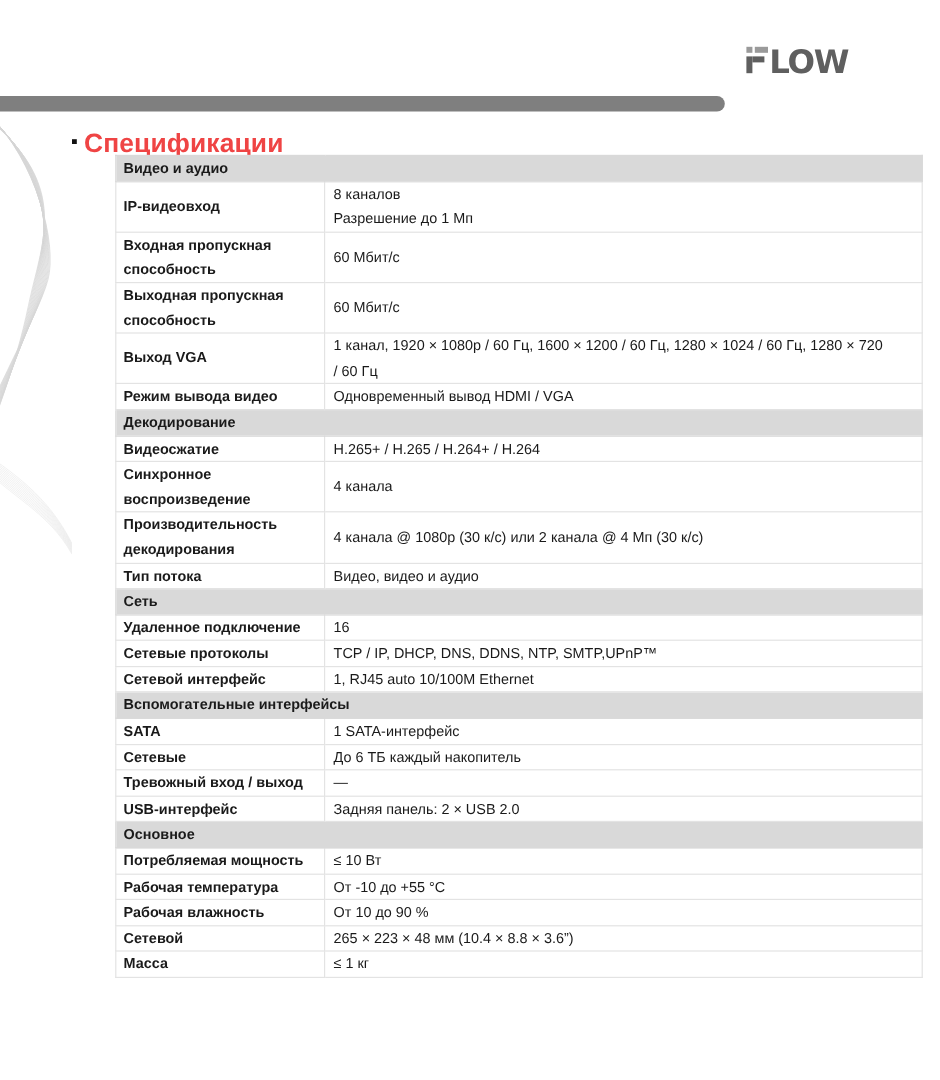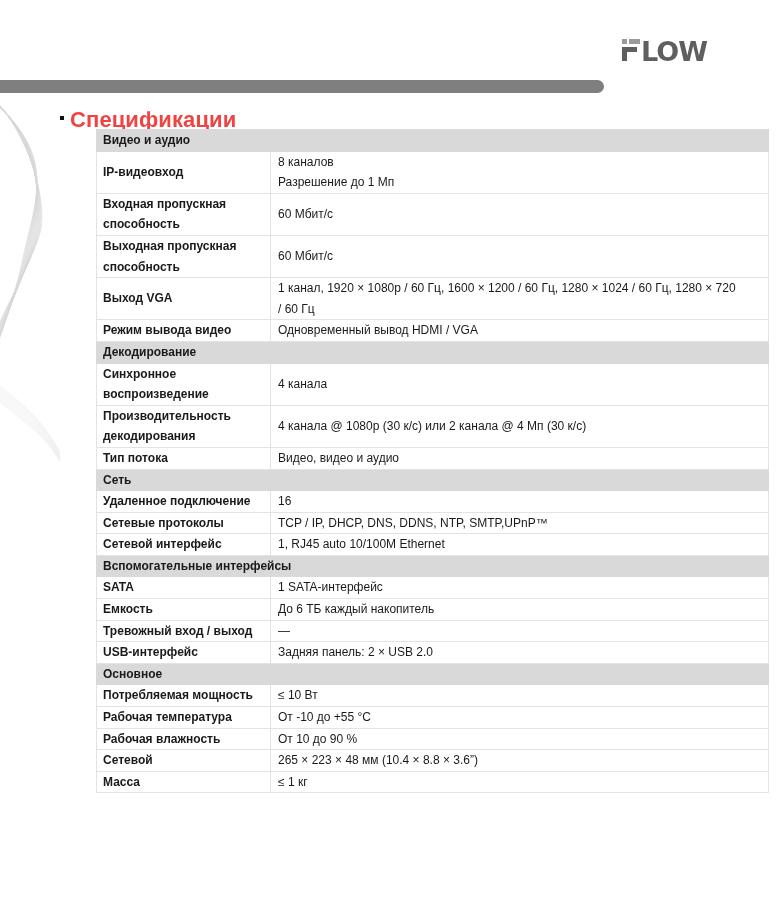--- a/index.html
+++ b/index.html
@@ -197,20 +197,28 @@
         </td>
         <td class="val">
           <div>Одновременный вывод HDMI / VGA</div>
         </td>
       </tr>
       <tr class="sec">
         <td colspan="2">Декодирование</td>
       </tr>
       <tr>
         <td class="lbl">
+          <div>Видеосжатие</div>
+        </td>
+        <td class="val">
+          <div>H.265+ / H.265 / H.264+ / H.264</div>
+        </td>
+      </tr>
+      <tr>
+        <td class="lbl">
           <div>Синхронное</div>
           <div>воспроизведение</div>
         </td>
         <td class="val">
           <div>4 канала</div>
         </td>
       </tr>
       <tr>
         <td class="lbl">
           <div>Производительность</div>
@@ -261,21 +269,21 @@
       <tr>
         <td class="lbl">
           <div>SATA</div>
         </td>
         <td class="val">
           <div>1 SATA-интерфейс</div>
         </td>
       </tr>
       <tr>
         <td class="lbl">
-          <div>Емкость</div>
+          <div>Сетевые</div>
         </td>
         <td class="val">
           <div>До 6 ТБ каждый накопитель</div>
         </td>
       </tr>
       <tr>
         <td class="lbl">
           <div>Тревожный вход / выход</div>
         </td>
         <td class="val">

